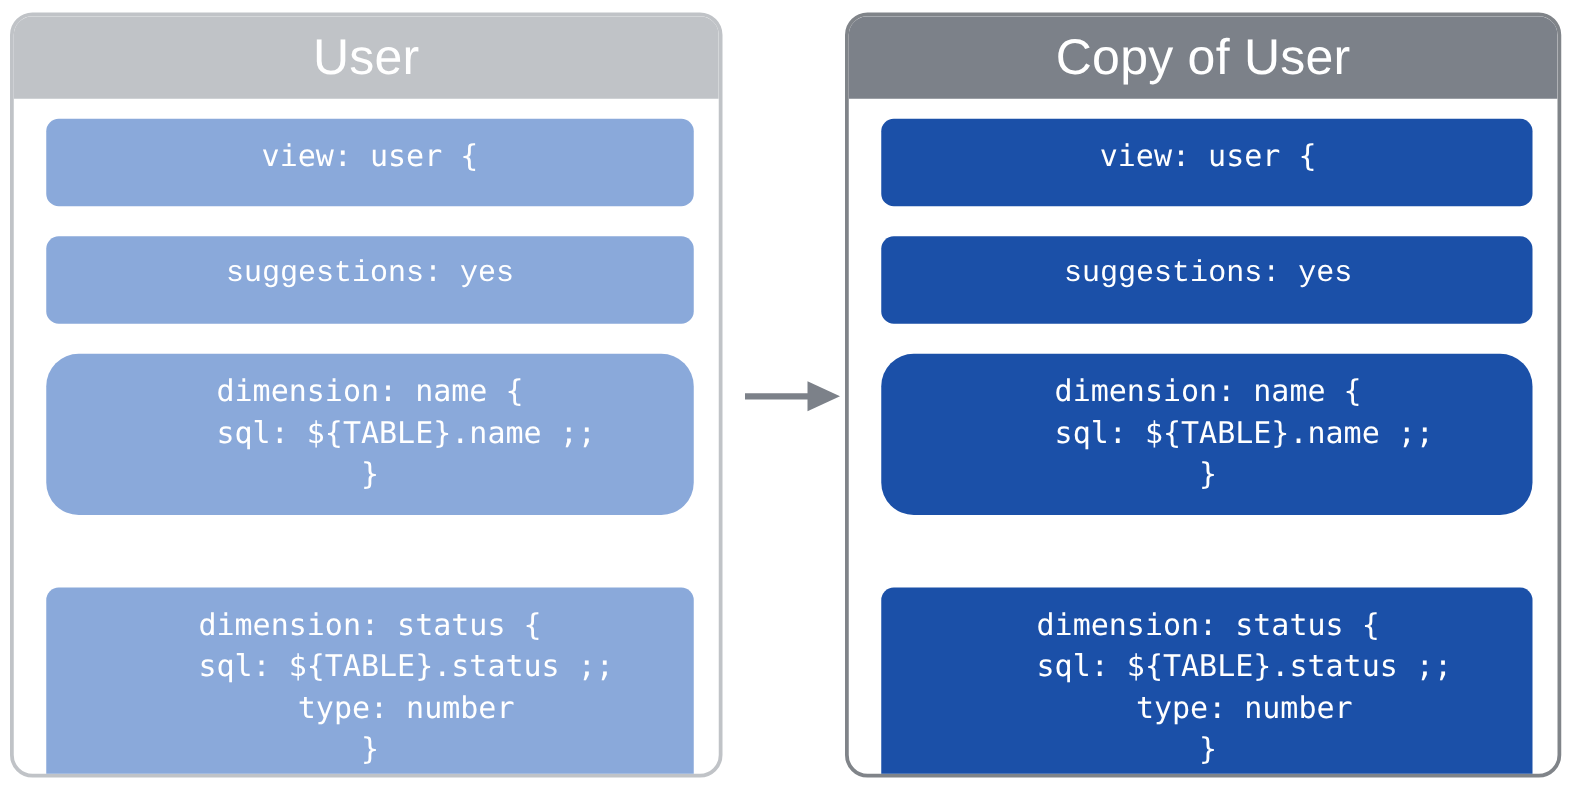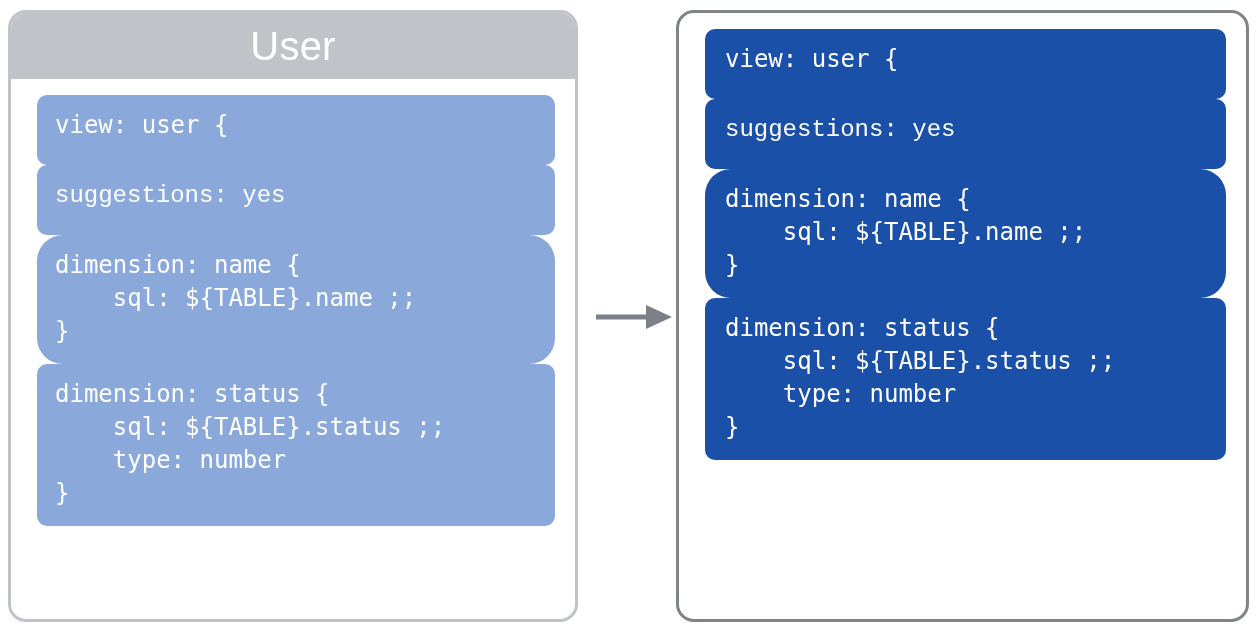--- a/index.html
+++ b/index.html
@@ -10,20 +10,21 @@
   body {
     width: 1257px;
     height: 635px;
     font-family: "Liberation Sans", sans-serif;
     overflow: hidden;
   }
   .canvas {
     position: relative;
     width: 1257px;
     height: 635px;
+    text-align: center;
   }
 
   
   .panel {
     position: absolute;
     top: 10px;
     height: 612px;
     border-radius: 18px;
     box-sizing: border-box;
     overflow: hidden;
@@ -59,41 +60,42 @@
     line-height: 1;
     white-space: nowrap;
   }
 
   .panel-body {
     padding: 16px 20px 18px 26px;
     box-sizing: border-box;
     height: calc(100% - 66px);
     display: flex;
     flex-direction: column;
+    gap: 24px;
   }
 
   
   .code-block {
     border-radius: 10px;
     padding: 14px 18px 16px 18px;
     box-sizing: border-box;
     font-family: "DejaVu Sans Mono", "Liberation Mono", monospace;
     font-size: 24px;
     line-height: 33px;
     color: #ffffff;
     white-space: pre;
     letter-spacing: 0px;
   }
   .panel-left  .code-block { background: #8AA9DA; }
   .panel-right .code-block { background: #1B50A8; }
 
   .cb-1 { flex: 0 0 70px; }
   .cb-2 { flex: 0 0 70px; font-family: Liberation Mono, monospace; }
   .cb-3 { flex: 0 0 128px; border-radius: 26px; }
-  .cb-4 { flex: 0 0 162px; }
+  .cb-4 { flex: 0 0 162px; margin-top: 34px; }
 
   .panel-right .code-block { padding-left: 20px; }
 
   
   .arrow {
     position: absolute;
     left: 592px;
     top: 292px;
     width: 80px;
     height: 50px;
@@ -122,20 +124,23 @@
   </div>
 
   <div class="arrow">
     <svg width="80" height="50" viewBox="0 0 80 50">
       <line x1="4" y1="25" x2="58" y2="25" stroke="#7C8189" stroke-width="5"></line>
       <polygon points="54,13 80,25 54,37" fill="#7C8189"></polygon>
     </svg>
   </div>
 
   <div class="panel panel-right">
+    <div class="panel-header">
+      <div class="panel-title">Copy of User</div>
+    </div>
     <div class="panel-body">
       <div class="code-block cb-1">view: user {</div>
       <div class="code-block cb-2">suggestions: yes</div>
       <div class="code-block cb-3">dimension: name {
     sql: ${TABLE}.name ;;
 }</div>
       <div class="code-block cb-4">dimension: status {
     sql: ${TABLE}.status ;;
     type: number
 }</div>

